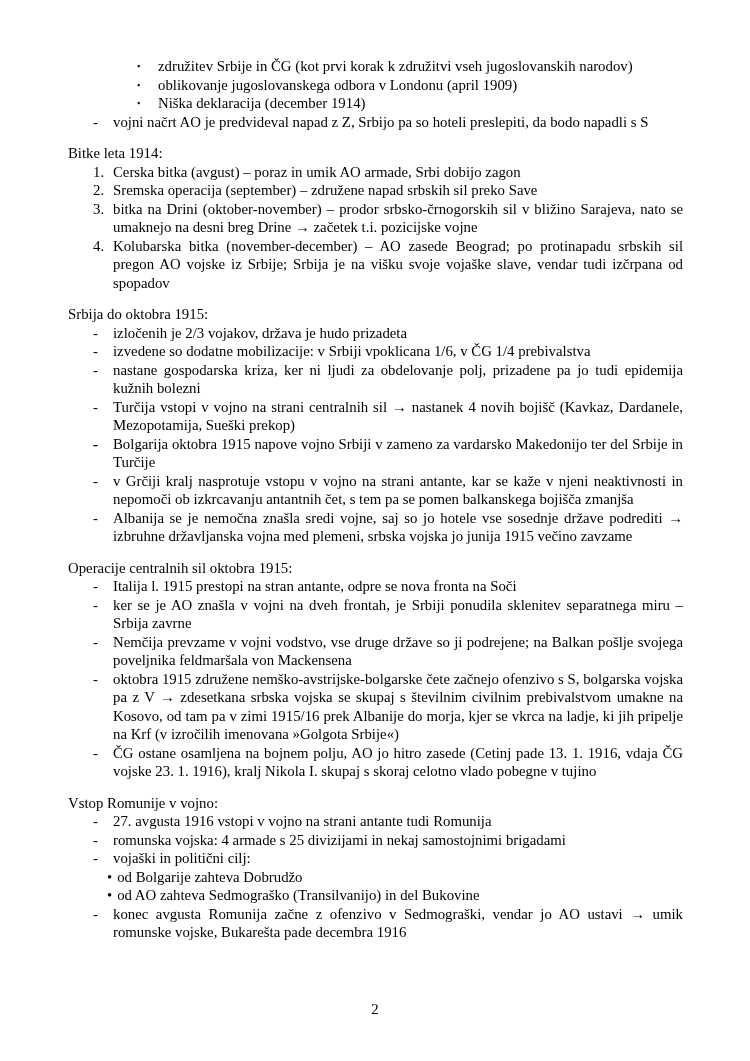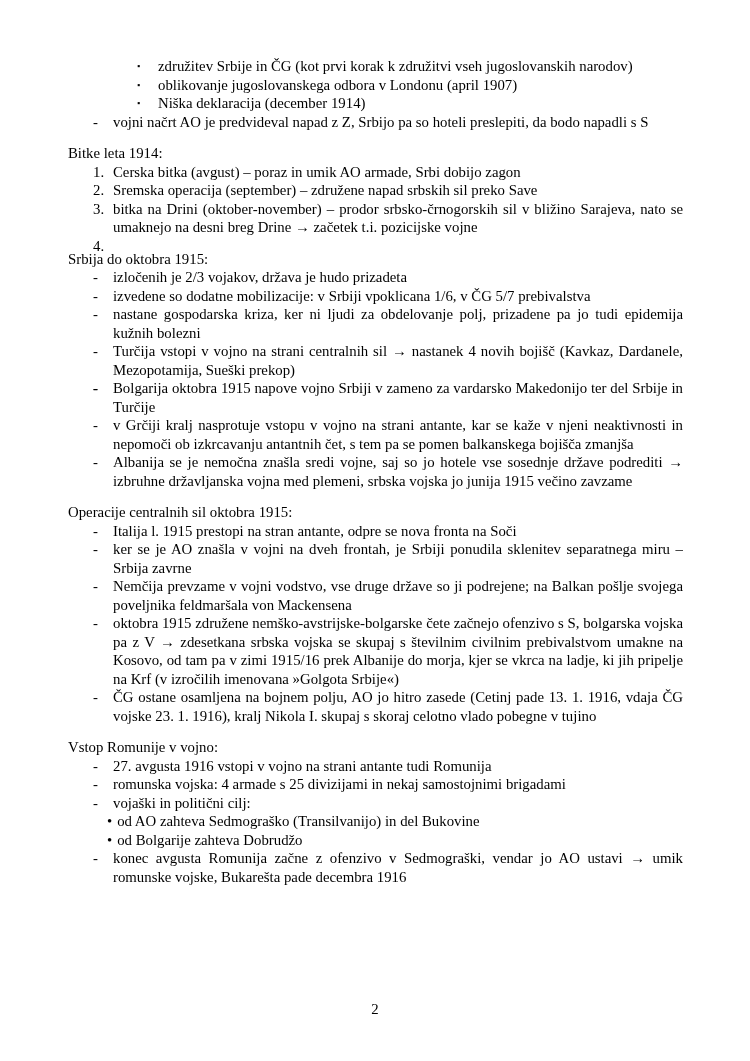--- a/index.html
+++ b/index.html
@@ -64,45 +64,45 @@
     width: 750px;
     text-align: center;
   }
 </style>
 </head>
 <body>
 
 <div class="page">
   <div class="content">
       <div class="item square-bullet"><span class="marker">▪</span><span>združitev Srbije in ČG (kot prvi korak k združitvi vseh jugoslovanskih narodov)</span></div>
-      <div class="item square-bullet"><span class="marker">▪</span><span>oblikovanje jugoslovanskega odbora v Londonu (april 1907)</span></div>
+      <div class="item square-bullet"><span class="marker">▪</span><span>oblikovanje jugoslovanskega odbora v Londonu (april 1909)</span></div>
       <div class="item square-bullet"><span class="marker">▪</span><span>Niška deklaracija (december 1914)</span></div>
       <div class="item dash"><span class="marker">-</span><span>vojni načrt AO je predvideval napad z Z, Srbijo pa so hoteli preslepiti, da bodo napadli s S</span></div>
       <div class="section-heading"><span class="heading-text">Bitke leta 1914:</span></div>
       <div class="item numbered"><span class="marker">1.</span><span>Cerska bitka (avgust) – poraz in umik AO armade, Srbi dobijo zagon</span></div>
       <div class="item numbered"><span class="marker">2.</span><span>Sremska operacija (september) – združene napad srbskih sil preko Save</span></div>
       <div class="item numbered"><span class="marker">3.</span><span>bitka na Drini (oktober-november) – prodor srbsko-črnogorskih sil v bližino Sarajeva, nato se umaknejo na desni breg Drine → začetek t.i. pozicijske vojne</span></div>
-      <div class="item numbered"><span class="marker">4.</span></div>
+      <div class="item numbered"><span class="marker">4.</span><span>Kolubarska bitka (november-december) – AO zasede Beograd; po protinapadu srbskih sil pregon AO vojske iz Srbije; Srbija je na višku svoje vojaške slave, vendar tudi izčrpana od spopadov</span></div>
       <div class="section-heading"><span class="heading-text">Srbija do oktobra 1915:</span></div>
       <div class="item dash"><span class="marker">-</span><span>izločenih je 2/3 vojakov, država je hudo prizadeta</span></div>
-      <div class="item dash"><span class="marker">-</span><span>izvedene so dodatne mobilizacije: v Srbiji vpoklicana 1/6, v ČG 5/7 prebivalstva</span></div>
+      <div class="item dash"><span class="marker">-</span><span>izvedene so dodatne mobilizacije: v Srbiji vpoklicana 1/6, v ČG 1/4 prebivalstva</span></div>
       <div class="item dash"><span class="marker">-</span><span>nastane gospodarska kriza, ker ni ljudi za obdelovanje polj, prizadene pa jo tudi epidemija kužnih bolezni</span></div>
       <div class="item dash"><span class="marker">-</span><span>Turčija vstopi v vojno na strani centralnih sil → nastanek 4 novih bojišč (Kavkaz, Dardanele, Mezopotamija, Sueški prekop)</span></div>
       <div class="item dash"><span class="marker">-</span></div>
       <div class="item dash"><span class="marker">-</span><span>Bolgarija oktobra 1915 napove vojno Srbiji v zameno za vardarsko Makedonijo ter del Srbije in Turčije</span></div>
       <div class="item dash"><span class="marker">-</span><span>v Grčiji kralj nasprotuje vstopu v vojno na strani antante, kar se kaže v njeni neaktivnosti in nepomoči ob izkrcavanju antantnih čet, s tem pa se pomen balkanskega bojišča zmanjša</span></div>
       <div class="item dash"><span class="marker">-</span><span>Albanija se je nemočna znašla sredi vojne, saj so jo hotele vse sosednje države podrediti → izbruhne državljanska vojna med plemeni, srbska vojska jo junija 1915 večino zavzame</span></div>
       <div class="section-heading"><span class="heading-text">Operacije centralnih sil oktobra 1915:</span></div>
       <div class="item dash"><span class="marker">-</span><span>Italija l. 1915 prestopi na stran antante, odpre se nova fronta na Soči</span></div>
       <div class="item dash"><span class="marker">-</span><span>ker se je AO znašla v vojni na dveh frontah, je Srbiji ponudila sklenitev separatnega miru – Srbija zavrne</span></div>
       <div class="item dash"><span class="marker">-</span><span>Nemčija prevzame v vojni vodstvo, vse druge države so ji podrejene; na Balkan pošlje svojega poveljnika feldmaršala von Mackensena</span></div>
       <div class="item dash"><span class="marker">-</span><span>oktobra 1915 združene nemško-avstrijske-bolgarske čete začnejo ofenzivo s S, bolgarska vojska pa z V → zdesetkana srbska vojska se skupaj s številnim civilnim prebivalstvom umakne na Kosovo, od tam pa v zimi 1915/16 prek Albanije do morja, kjer se vkrca na ladje, ki jih pripelje na Krf (v izročilih imenovana »Golgota Srbije«)</span></div>
       <div class="item dash"><span class="marker">-</span><span>ČG ostane osamljena na bojnem polju, AO jo hitro zasede (Cetinj pade 13. 1. 1916, vdaja ČG vojske 23. 1. 1916), kralj Nikola I. skupaj s skoraj celotno vlado pobegne v tujino</span></div>
       <div class="section-heading"><span class="heading-text">Vstop Romunije v vojno:</span></div>
       <div class="item dash"><span class="marker">-</span><span>27. avgusta 1916 vstopi v vojno na strani antante tudi Romunija</span></div>
       <div class="item dash"><span class="marker">-</span><span>romunska vojska: 4 armade s 25 divizijami in nekaj samostojnimi brigadami</span></div>
       <div class="item dash"><span class="marker">-</span><span>vojaški in politični cilj:</span></div>
+      <div class="item sub-bullet"><span class="marker">•</span><span>od Bolgarije zahteva Dobrudžo</span></div>
       <div class="item sub-bullet"><span class="marker">•</span><span>od AO zahteva Sedmograško (Transilvanijo) in del Bukovine</span></div>
-      <div class="item sub-bullet"><span class="marker">•</span><span>od Bolgarije zahteva Dobrudžo</span></div>
       <div class="item dash"><span class="marker">-</span><span>konec avgusta Romunija začne z ofenzivo v Sedmograški, vendar jo AO ustavi → umik romunske vojske, Bukarešta pade decembra 1916</span></div>
     </div>
   <div class="page-number">2</div>
 </div>
 
 </body></html>

